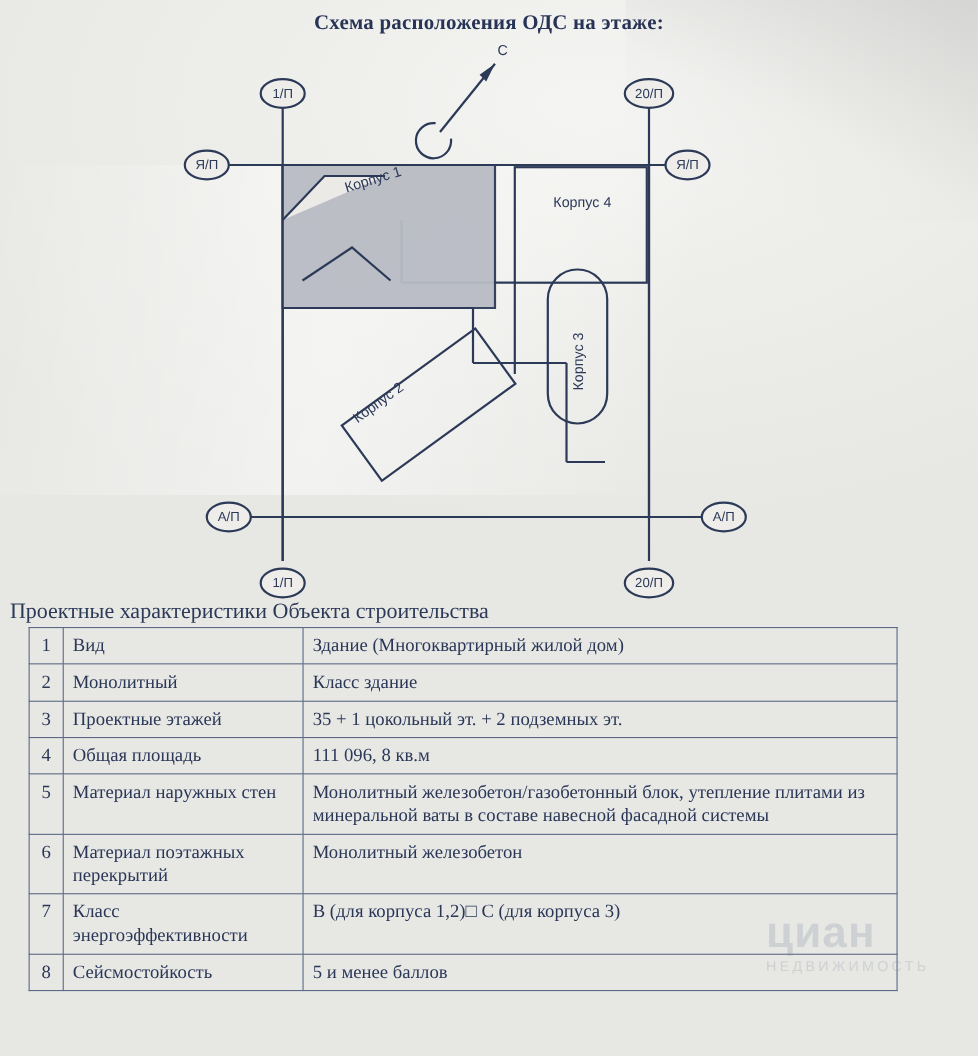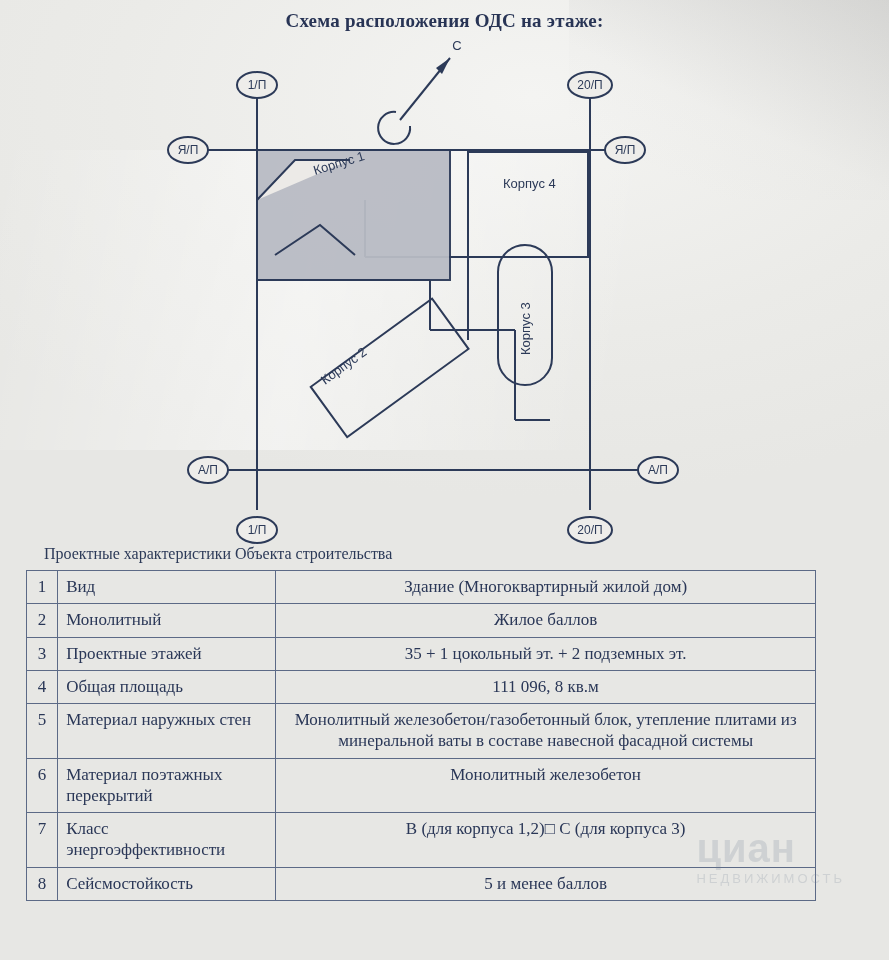--- a/index.html
+++ b/index.html
@@ -58,22 +58,22 @@
     left: 120px;
     width: 660px;
     height: 510px;
   }
   #scheme svg { display: block; }
 
   
   .table-caption {
     position: absolute;
     top: 545px;
-    left: 44px;
-    font-size: 16px;
+    left: 9px;
+    font-size: 20px;
     color: #2c3a58;
   }
   table.spec {
     position: absolute;
     top: 570px;
     left: 26px;
     width: 790px;
     border-collapse: collapse;
     font-size: 17px;
     color: #2a3757;
@@ -88,21 +88,20 @@
     width: 26px;
     text-align: center;
     padding-left: 2px;
     padding-right: 2px;
   }
   table.spec td.name {
     width: 200px;
   }
   table.spec td.val {
     width: 520px;
-    text-align: center;
   }
   
   #watermark {
     position: absolute;
     right: 44px;
     bottom: 75px;
     color: rgba(120,130,150,0.22);
     font-family: "Liberation Sans", sans-serif;
     pointer-events: none;
     line-height: 1;
@@ -219,21 +218,21 @@
   <table class="spec">
     <tbody>
       <tr>
         <td class="num">1</td>
         <td class="name">Вид</td>
         <td class="val">Здание (Многоквартирный жилой дом)</td>
       </tr>
       <tr>
         <td class="num">2</td>
         <td class="name">Монолитный</td>
-        <td class="val">Жилое баллов</td>
+        <td class="val">Класс здание</td>
       </tr>
       <tr>
         <td class="num">3</td>
         <td class="name">Проектные этажей</td>
         <td class="val">35 + 1 цокольный эт. + 2 подземных эт.</td>
       </tr>
       <tr>
         <td class="num">4</td>
         <td class="name">Общая площадь</td>
         <td class="val">111 096, 8 кв.м</td>

